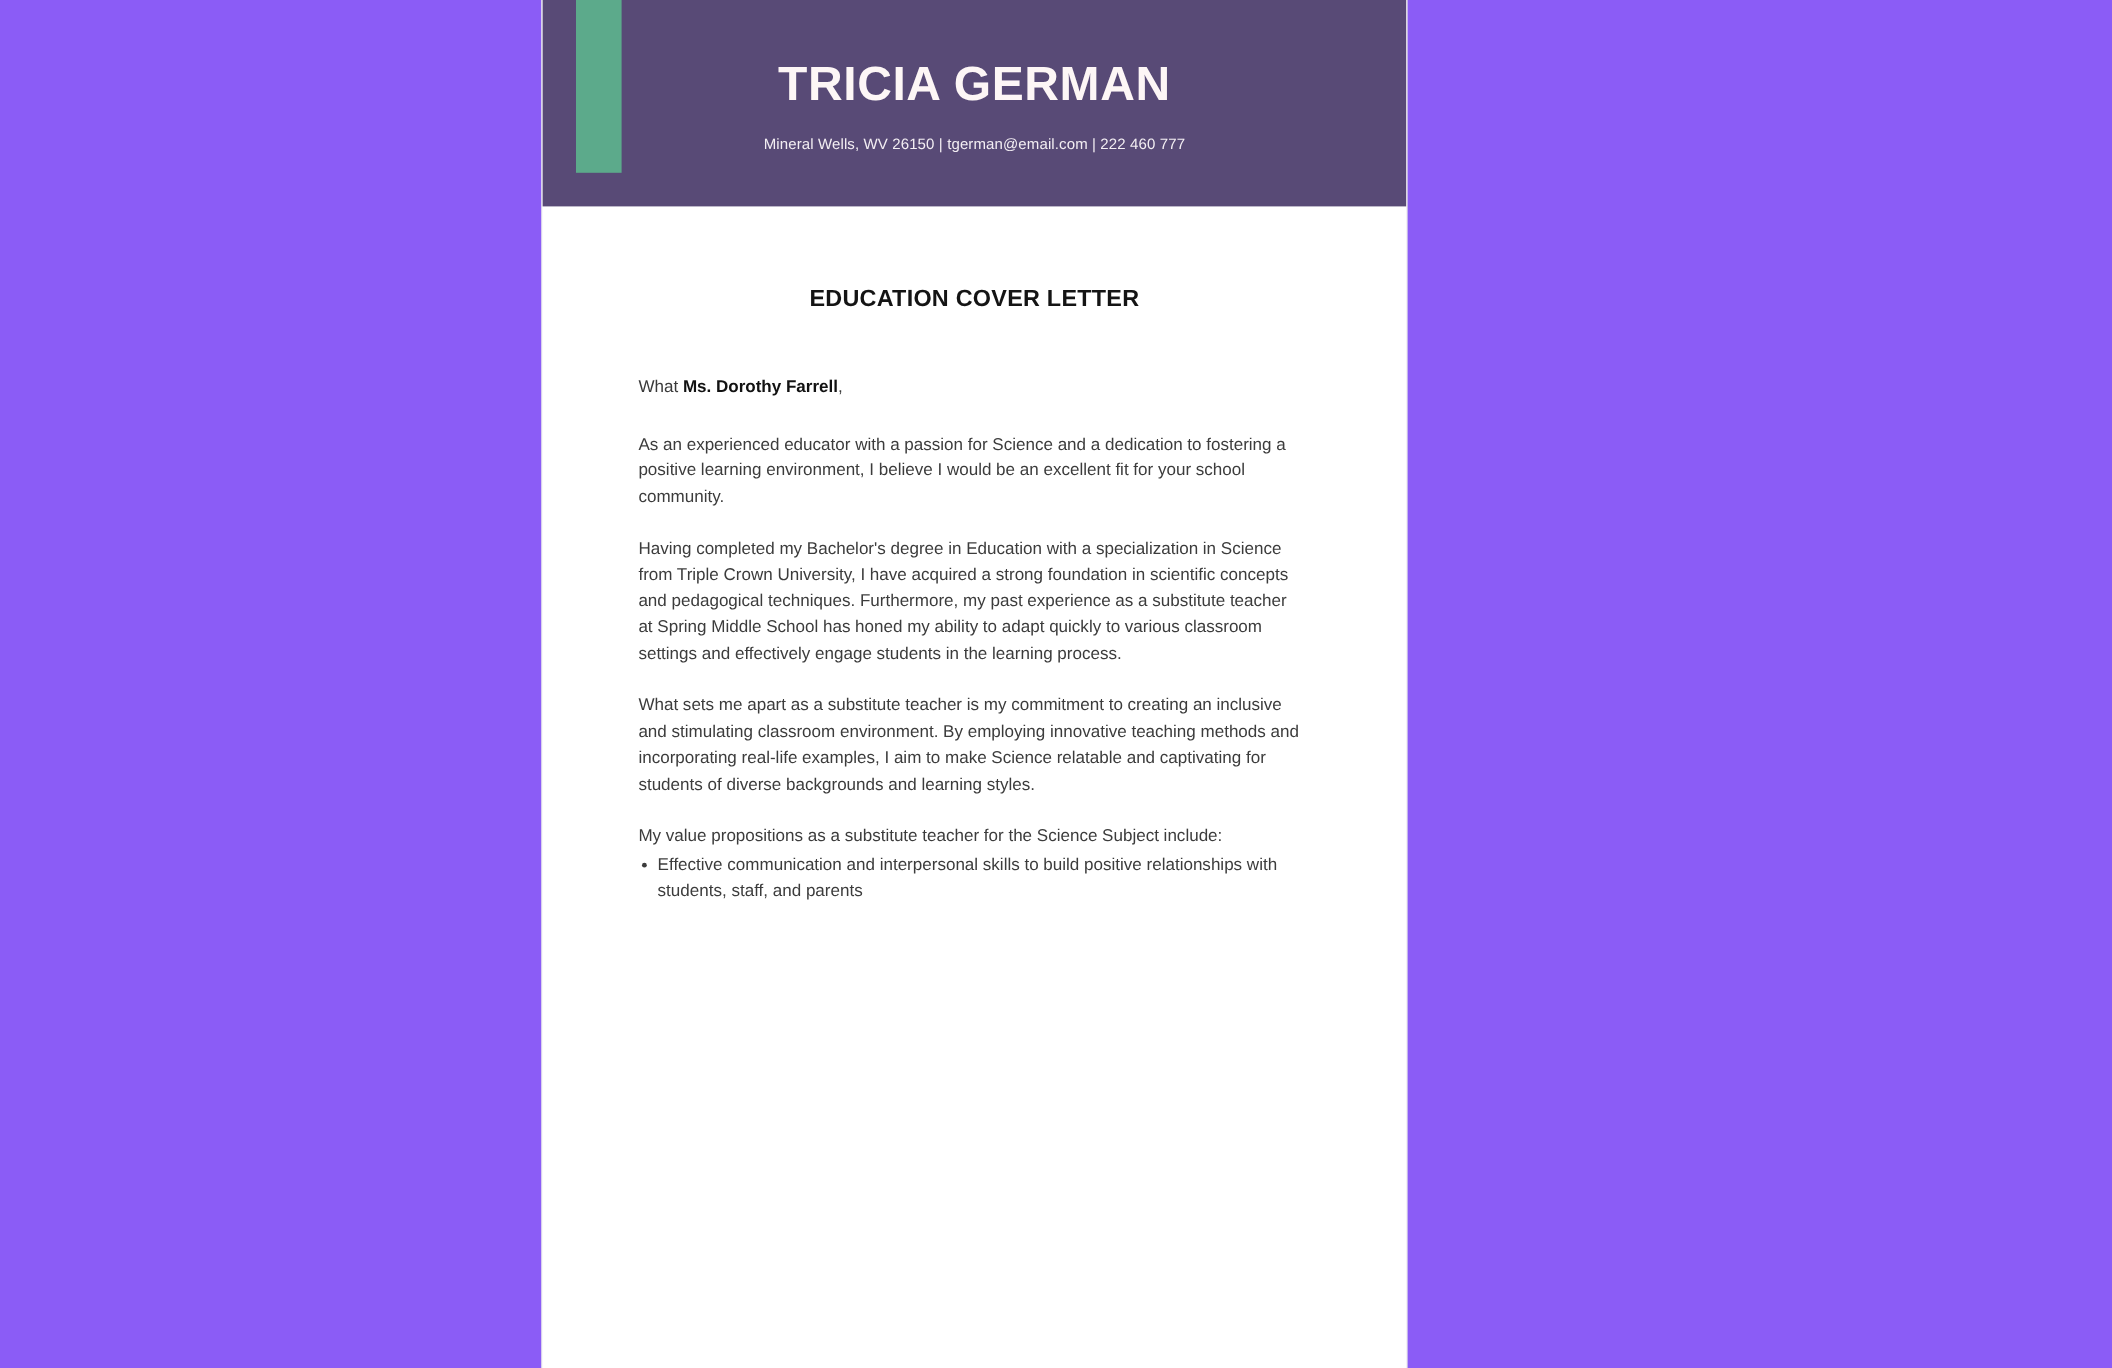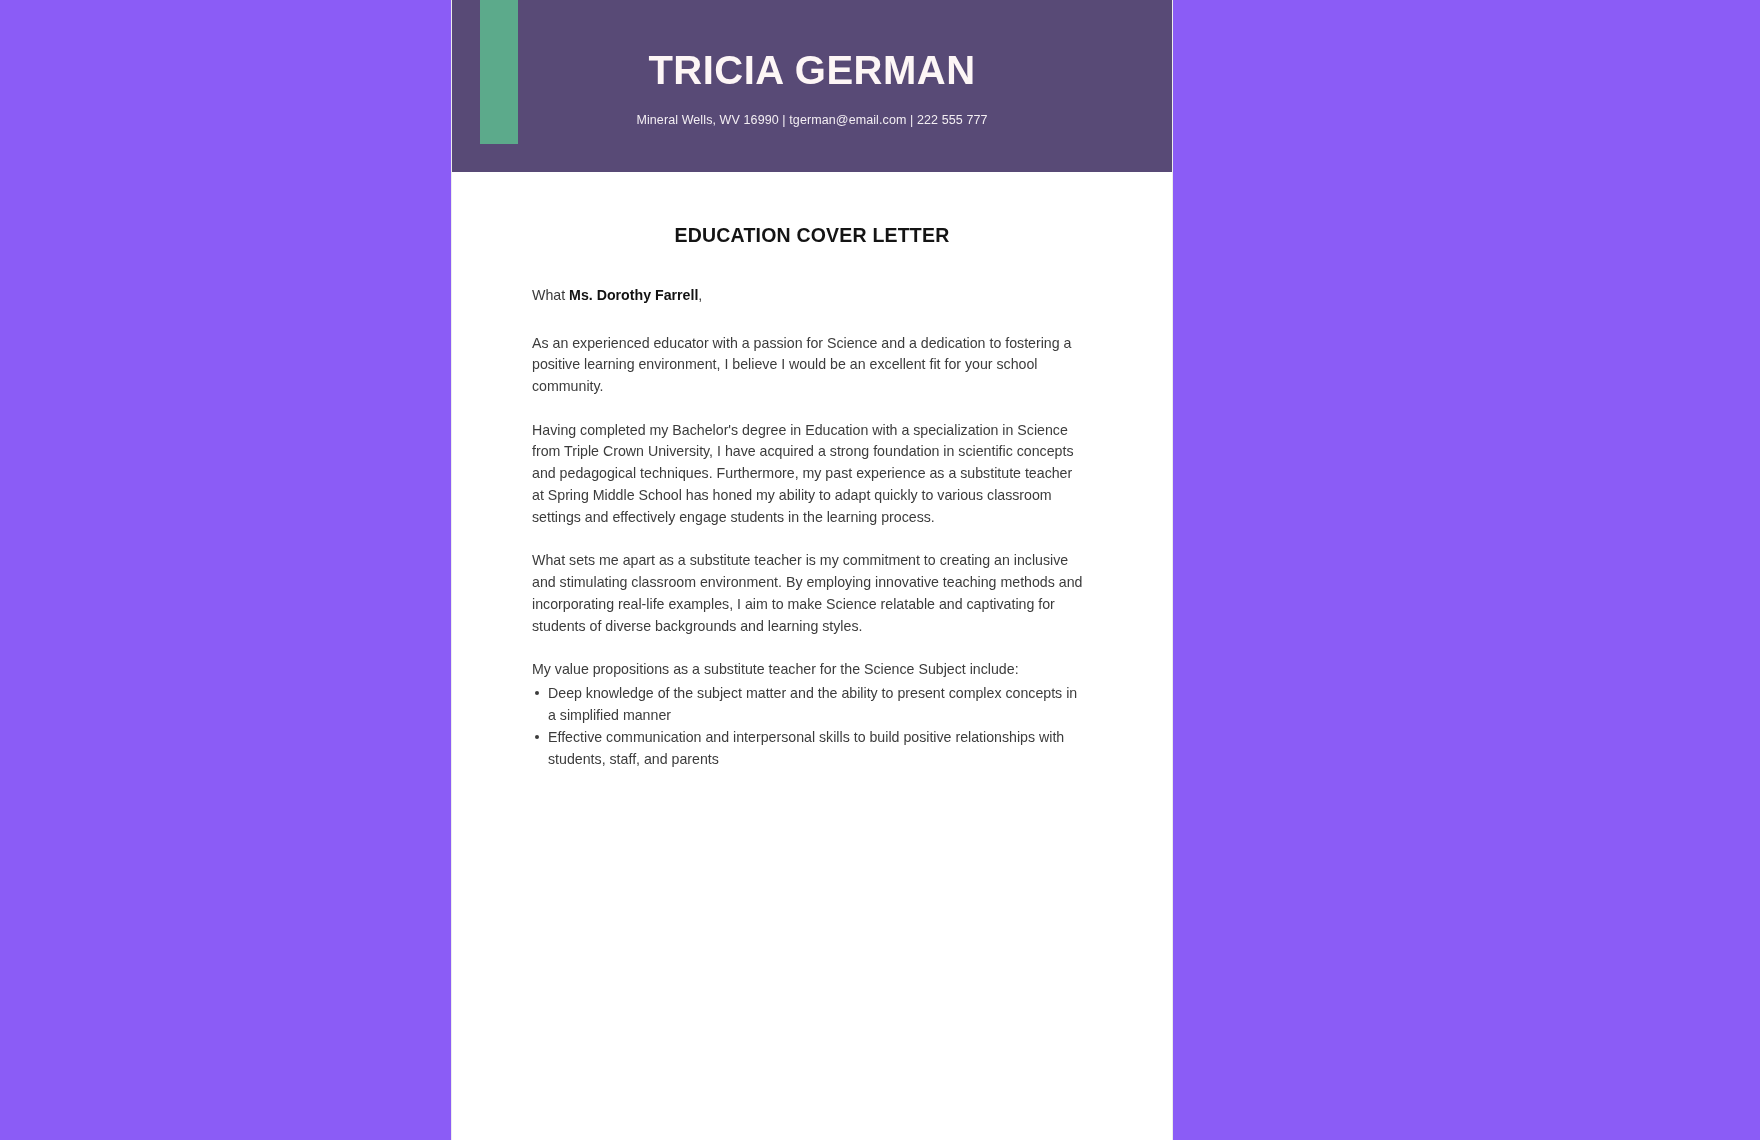--- a/index.html
+++ b/index.html
@@ -72,21 +72,21 @@
     text-align: center;
     font-weight: normal;
   }
   .doc-body {
     position: relative;
     padding: 0;
     width: 720px;
     box-sizing: border-box;
   }
   .letter-title {
-    margin: 0;
+    margin: 14px;
     padding-top: 52px;
     text-align: center;
     font-size: 19.5px;
     font-weight: bold;
     color: #141414;
     letter-spacing: 0.2px;
   }
   .letter-content {
     margin: 0;
     padding: 38px 88px 0 80px;
@@ -141,36 +141,35 @@
 </head>
 <body>
 
 <div id="page-root">
   <div class="doc-sheet">
 
     <div class="doc-header">
       <div class="header-accent-bar"></div>
       <div class="header-texts">
         <h1 class="applicant-name">TRICIA GERMAN</h1>
-        <p class="contact-line">Mineral Wells, WV 16990 | tgerman@email.com | 222 555 777</p>
+        <p class="contact-line">Mineral Wells, WV 26150 | tgerman@email.com | 222 460 777</p>
       </div>
     </div>
 
     <div class="doc-body">
       <h2 class="letter-title">EDUCATION COVER LETTER</h2>
 
       <div class="letter-content">
         <p class="salutation"><span>What </span><b>Ms. Dorothy Farrell</b><span>,</span></p>
 
         <p class="letter-para">As an experienced educator with a passion for Science and a dedication to fostering a positive learning environment, I believe I would be an excellent fit for your school community.</p>
         <p class="letter-para">Having completed my Bachelor's degree in Education with a specialization in Science from Triple Crown University, I have acquired a strong foundation in scientific concepts and pedagogical techniques. Furthermore, my past experience as a substitute teacher at Spring Middle School has honed my ability to adapt quickly to various classroom settings and effectively engage students in the learning process.</p>
         <p class="letter-para">What sets me apart as a substitute teacher is my commitment to creating an inclusive and stimulating classroom environment. By employing innovative teaching methods and incorporating real-life examples, I aim to make Science relatable and captivating for students of diverse backgrounds and learning styles.</p>
 
         <p class="value-intro">My value propositions as a substitute teacher for the Science Subject include:</p>
         <ul class="value-list">
-          <li><span class="bullet-dot"></span><span>Deep knowledge of the subject matter and the ability to present complex concepts in a simplified manner</span></li>
           <li><span class="bullet-dot"></span><span>Effective communication and interpersonal skills to build positive relationships with students, staff, and parents</span></li>
         </ul>
       </div>
     </div>
 
   </div>
 </div>
 
 </body></html>

